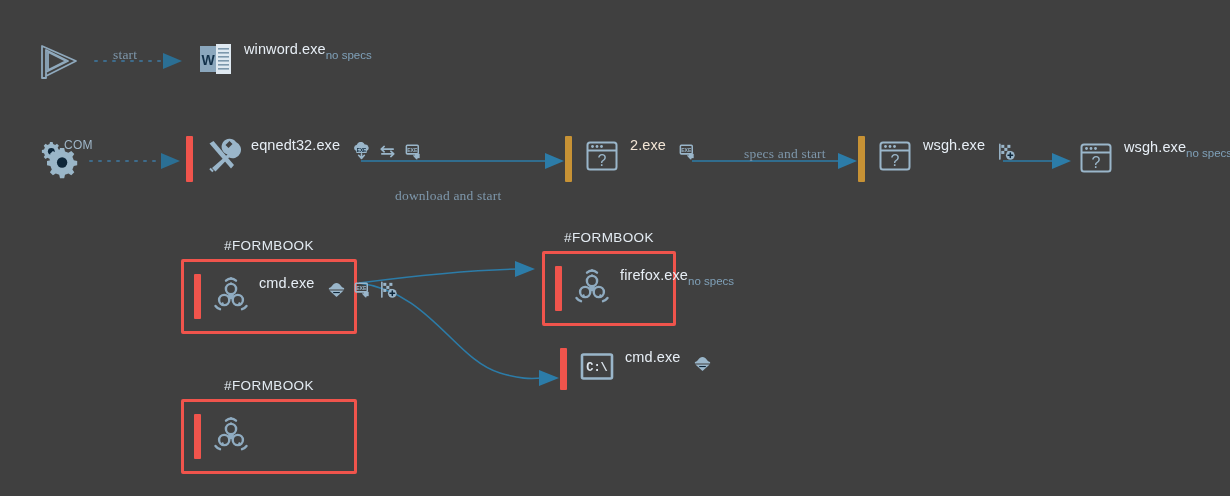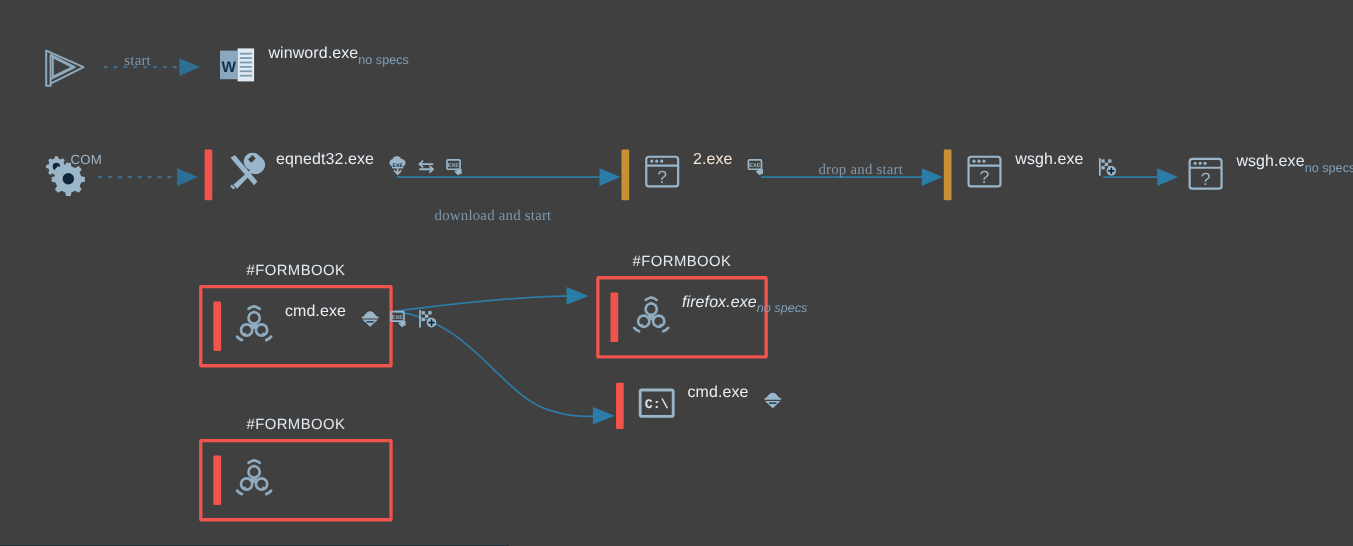--- a/index.html
+++ b/index.html
@@ -158,21 +158,21 @@
     </g>
 
     <g>
       <path d="M359,283 C430,292 455,360 500,373 C520,379 530,379 543,378" fill="none" stroke="#2c7ca8" stroke-width="1.6"></path>
       <path d="M539,370 L559,378 L539,386 Z" fill="#2c7ca8"></path>
     </g>
   </svg>
 
   <div class="edge-label" style="left:113px; top:47px;">start</div>
   <div class="edge-label" style="left:395px; top:146px;margin-top:42px;">download and start</div>
-  <div class="edge-label" style="left:744px; top:146px;">drop and start</div>
+  <div class="edge-label" style="left:744px; top:146px;">specs and start</div>
 
   <div class="origin-glyph" style="left:38px; top:42px;">
     <svg width="42" height="40" viewBox="0 0 42 40">
       <path d="M4,4 L4,36 L8,36 L8,8 L30,19 L8,30 L8,34 L38,19 Z" fill="none" stroke="#8fa9bd" stroke-width="1.8" stroke-linejoin="round"></path>
       <path d="M10,10 L10,28 L28,19 Z" fill="none" stroke="#8fa9bd" stroke-width="1.8" stroke-linejoin="round"></path>
     </svg>
   </div>
 
   <div class="origin-glyph" style="left:37px; top:138px;">
     <svg width="52" height="42" viewBox="0 0 52 42">
@@ -366,21 +366,21 @@
             <circle cx="14" cy="14" r="4.6" fill="#9ab6ca"></circle>
             <path d="M14,11.6 L14,16.4 M11.6,14 L16.4,14" stroke="#0d2639" stroke-width="1.6" stroke-linecap="round"></path>
           </svg>
         </div>
       </div>
     </div>
   </div>
 
   <div class="tag-group" style="left:542px; top:230px;">
     <div class="tag-label">#FORMBOOK</div>
-    <div class="tag-box" style="width:156px;font-style:italic;">
+    <div class="tag-box" style="width:134px;">
       <div class="accent-bar accent-red"></div>
       <div class="node-icon">
         <svg width="40" height="40" viewBox="0 0 40 40" fill="#8fabc0">
           <circle cx="20" cy="15" r="5.1" fill="none" stroke="#8fabc0" stroke-width="2.4"></circle>
           <circle cx="13.2" cy="26" r="5.1" fill="none" stroke="#8fabc0" stroke-width="2.4"></circle>
           <circle cx="26.8" cy="26" r="5.1" fill="none" stroke="#8fabc0" stroke-width="2.4"></circle>
           <circle cx="20" cy="22.3" r="2.9" fill="#8fabc0"></circle>
           <path d="M20,4.5 a9,9 0 0,1 5,2.2" fill="none" stroke="#8fabc0" stroke-width="2.4" stroke-linecap="round"></path>
           <path d="M20,4.5 a9,9 0 0,0 -5,2.2" fill="none" stroke="#8fabc0" stroke-width="2.4" stroke-linecap="round"></path>
           <path d="M4.5,32 a9,9 0 0,0 4.5,3.2" fill="none" stroke="#8fabc0" stroke-width="2.4" stroke-linecap="round"></path>

